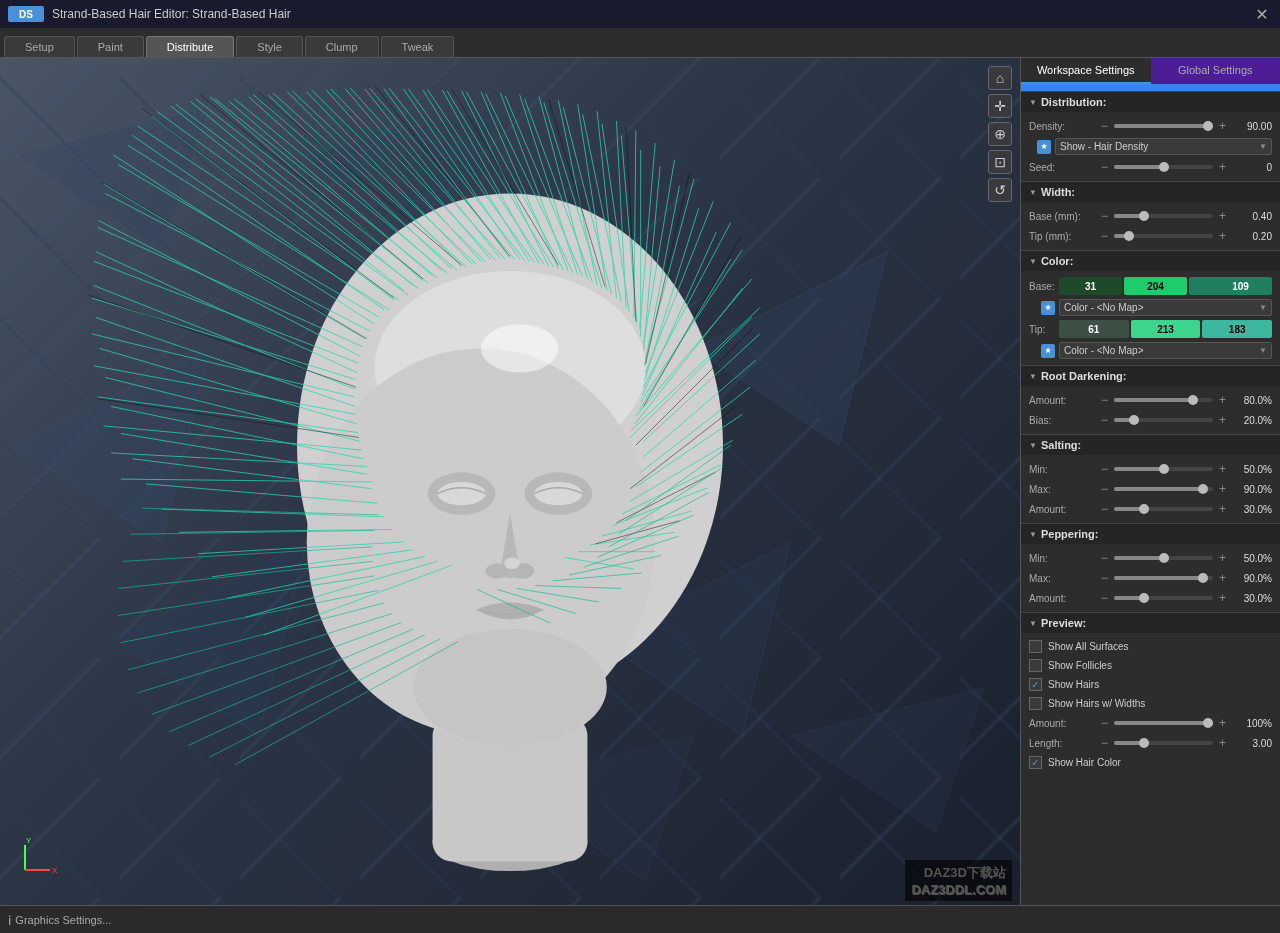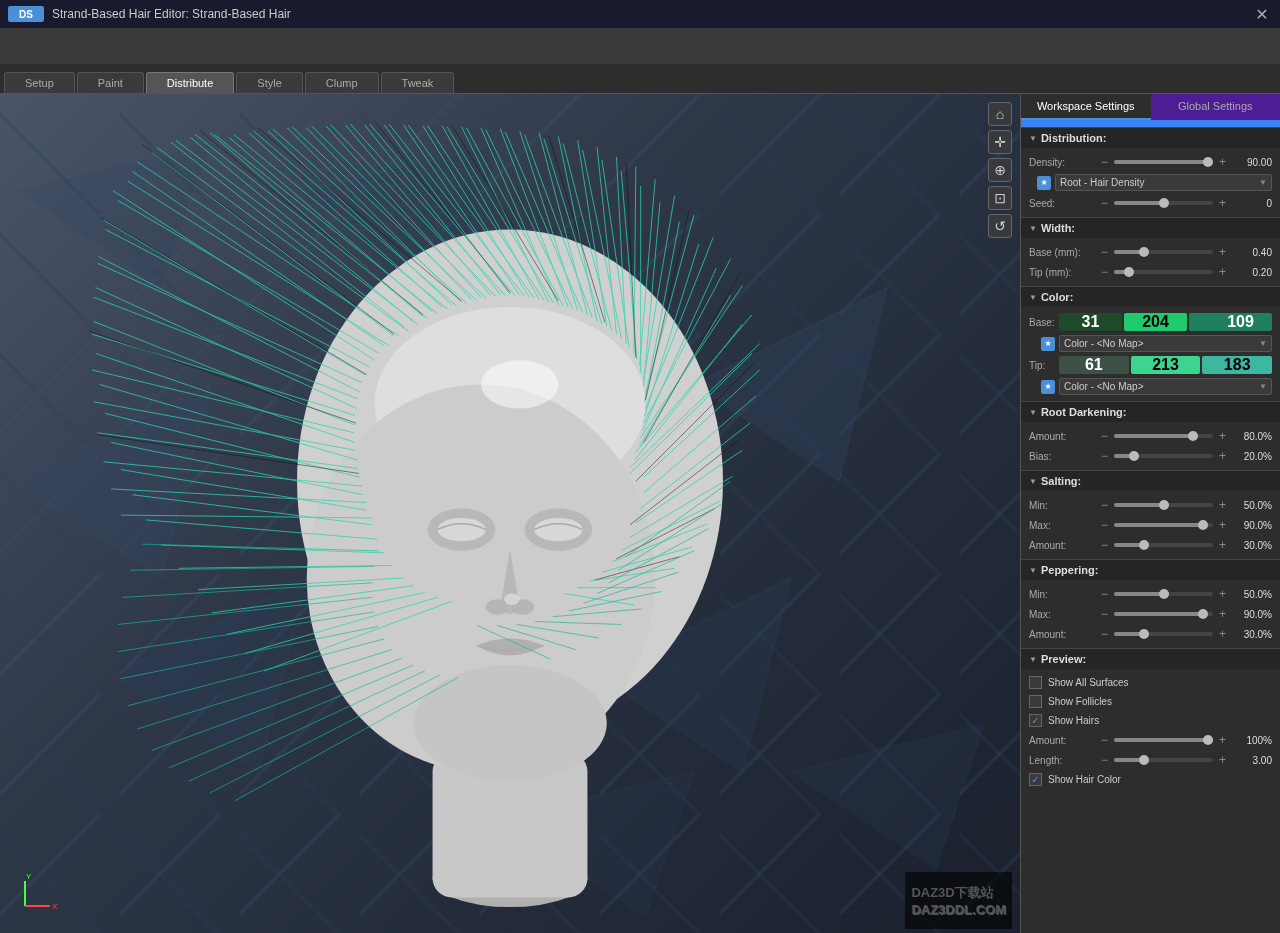--- a/index.html
+++ b/index.html
@@ -20,21 +20,20 @@
     #titlebar .close-btn { margin-left: auto; cursor: pointer; width: 20px; height: 20px; display: flex; align-items: center; justify-content: center; font-size: 16px; color: #aaa; }
 
     
     #tabbar {
       background: #2d2d2d;
       height: 30px;
       display: flex;
       align-items: flex-end;
       padding: 0 4px;
       border-bottom: 1px solid #555;
-      margin-top: 36px;
     }
     .tab {
       padding: 4px 20px;
       cursor: pointer;
       background: #3a3a3a;
       color: #aaa;
       border: 1px solid #555;
       border-bottom: none;
       margin-right: 2px;
       font-size: 11px;
@@ -286,21 +285,21 @@
       display: flex;
       gap: 2px;
       flex: 1;
     }
     .color-swatch {
       flex: 1;
       height: 18px;
       display: flex;
       align-items: center;
       justify-content: center;
-      font-size: 16px;
+      font-size: 10px;
       font-weight: bold;
       cursor: pointer;
       border-radius: 2px;
     }
 
     
     .check-row {
       display: flex;
       align-items: center;
       padding: 3px 8px;
@@ -323,24 +322,25 @@
       color: #4a90d9;
     }
     .check-label {
       color: #ccc;
       font-size: 10px;
     }
 
     
     #watermark {
       position: absolute;
-      bottom: 12px;
+      bottom: 4px;
       right: 8px;
+      text-align: right;
       background: rgba(0,0,0,0.6);
-      padding: 12px 6px;
+      padding: 4px 6px;
     }
     #watermark div {
       font-size: 14px;
       font-weight: bold;
       color: #333;
       text-shadow: 1px 1px 0 #555;
     }
 
     
     #panel::-webkit-scrollbar { width: 6px; }
@@ -628,21 +628,21 @@
           </div>
           <span class="slider-plus">+</span>
         </div>
         <span class="prop-value">90.00</span>
       </div>
 
       <div class="density-map-row">
         <div class="map-row" style="padding:0;flex:1;">
           <div class="map-icon">★</div>
           <div class="map-dropdown">
-            <span>Root - Hair Density</span>
+            <span>Show - Hair Density</span>
             <span class="dropdown-arrow">▼</span>
           </div>
         </div>
       </div>
 
       <div class="prop-row">
         <span class="prop-label">Seed:</span>
         <div class="prop-slider-container">
           <span class="slider-minus">−</span>
           <div class="slider-track">
@@ -854,20 +854,24 @@
         <span class="check-label">Show All Surfaces</span>
       </div>
       <div class="check-row">
         <div class="check-box"></div>
         <span class="check-label">Show Follicles</span>
       </div>
       <div class="check-row">
         <div class="check-box checked">✓</div>
         <span class="check-label">Show Hairs</span>
       </div>
+      <div class="check-row">
+        <div class="check-box"></div>
+        <span class="check-label">Show Hairs w/ Widths</span>
+      </div>
 
       <div class="prop-row">
         <span class="prop-label">Amount:</span>
         <div class="prop-slider-container">
           <span class="slider-minus">−</span>
           <div class="slider-track">
             <div class="slider-fill" style="width:100%"></div>
             <div class="slider-thumb" style="left:calc(100% - 10px)"></div>
           </div>
           <span class="slider-plus">+</span>

